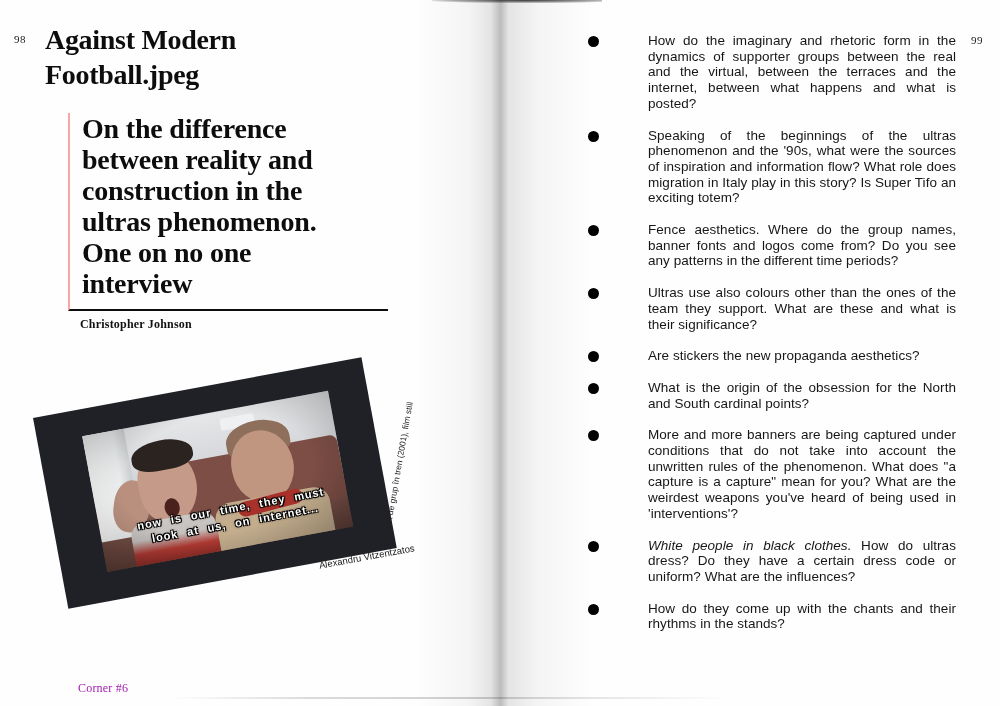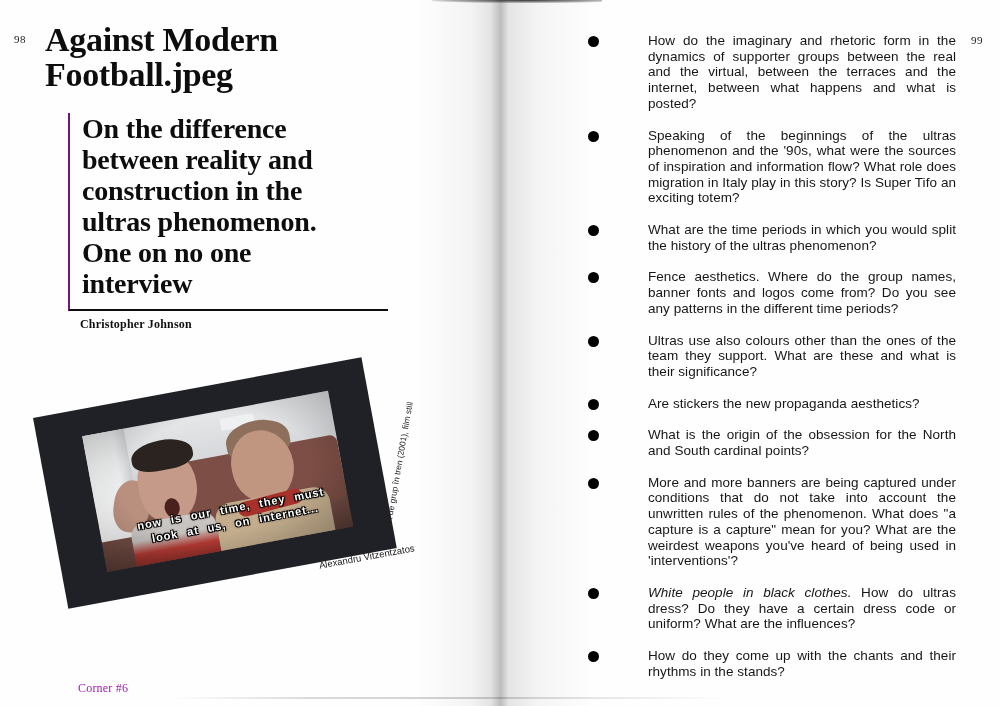--- a/index.html
+++ b/index.html
@@ -14,24 +14,24 @@
     background:radial-gradient(ellipse at 55% 0%,rgba(20,20,20,0.85) 0%,rgba(20,20,20,0.35) 55%,rgba(20,20,20,0) 80%);}
   .page-bottom-edge{position:absolute;left:170px;top:697px;width:560px;height:2px;
     background:linear-gradient(90deg,rgba(0,0,0,0) 0%,rgba(0,0,0,0.14) 25%,rgba(0,0,0,0.18) 55%,rgba(0,0,0,0) 100%);}
 
   
   .pagenum{position:absolute;font-size:11px;letter-spacing:0.5px;color:#222;}
   .num-left{left:14px;top:33px;}
   .num-right{left:971px;top:34px;}
 
   .title{position:absolute;left:45px;top:22px;width:260px;margin:0;
-    font-size:34px;line-height:35px;font-weight:600;letter-spacing:-0.3px;color:#0d0d0d;}
+    font-size:28px;line-height:35px;font-weight:600;letter-spacing:-0.3px;color:#0d0d0d;}
 
   .subtitle-block{position:absolute;left:68px;top:113px;width:306px;
-    border-left:2px solid #701a75;border-bottom:2px solid #0d0d0d;padding:0 0 10px 12px;}
+    border-left:2px solid #fca5a5;border-bottom:2px solid #0d0d0d;padding:0 0 10px 12px;}
   .subtitle{margin:0;font-size:28px;line-height:31px;font-weight:600;letter-spacing:-0.2px;color:#0d0d0d;width:282px;}
 
   .author{position:absolute;left:80px;top:317px;font-size:12px;font-weight:700;letter-spacing:0.2px;color:#111;}
 
   
   .photo-frame{position:absolute;left:33px;top:418px;width:334px;height:194px;
     background:#1f2127;transform:rotate(-10.5deg);transform-origin:0 0;}
   .photo{position:absolute;left:45px;top:27px;width:250px;height:138px;overflow:hidden;
     background:linear-gradient(180deg,#e6e7e9 0%,#d4d5d8 38%,#a99a94 52%,#7c544a 68%,#63413a 100%);}
   .ph-window{position:absolute;left:0;top:0;width:42px;height:108px;
@@ -130,24 +130,20 @@
   <li class="q">
     <span class="bullet"></span>
     <p class="q-body"><i class="q-italic"></i><span class="q-text">How do the imaginary and rhetoric form in the dynamics of supporter groups between the real and the virtual, between the terraces and the internet, between what happens and what is posted?</span></p>
   </li>
 
   <li class="q">
     <span class="bullet"></span>
     <p class="q-body"><i class="q-italic"></i><span class="q-text">Speaking of the beginnings of the ultras phenomenon and the '90s, what were the sources of inspiration and information flow? What role does migration in Italy play in this story? Is Super Tifo an exciting totem?</span></p>
   </li>
 
-  <li class="q">
-    <span class="bullet"></span>
-    <p class="q-body"><i class="q-italic"></i><span class="q-text">What are the time periods in which you would split the history of the ultras phenomenon?</span></p>
-  </li>
 
   <li class="q">
     <span class="bullet"></span>
     <p class="q-body"><i class="q-italic"></i><span class="q-text">Fence aesthetics. Where do the group names, banner fonts and logos come from? Do you see any patterns in the different time periods?</span></p>
   </li>
 
   <li class="q">
     <span class="bullet"></span>
     <p class="q-body"><i class="q-italic"></i><span class="q-text">Ultras use also colours other than the ones of the team they support. What are these and what is their significance?</span></p>
   </li>

